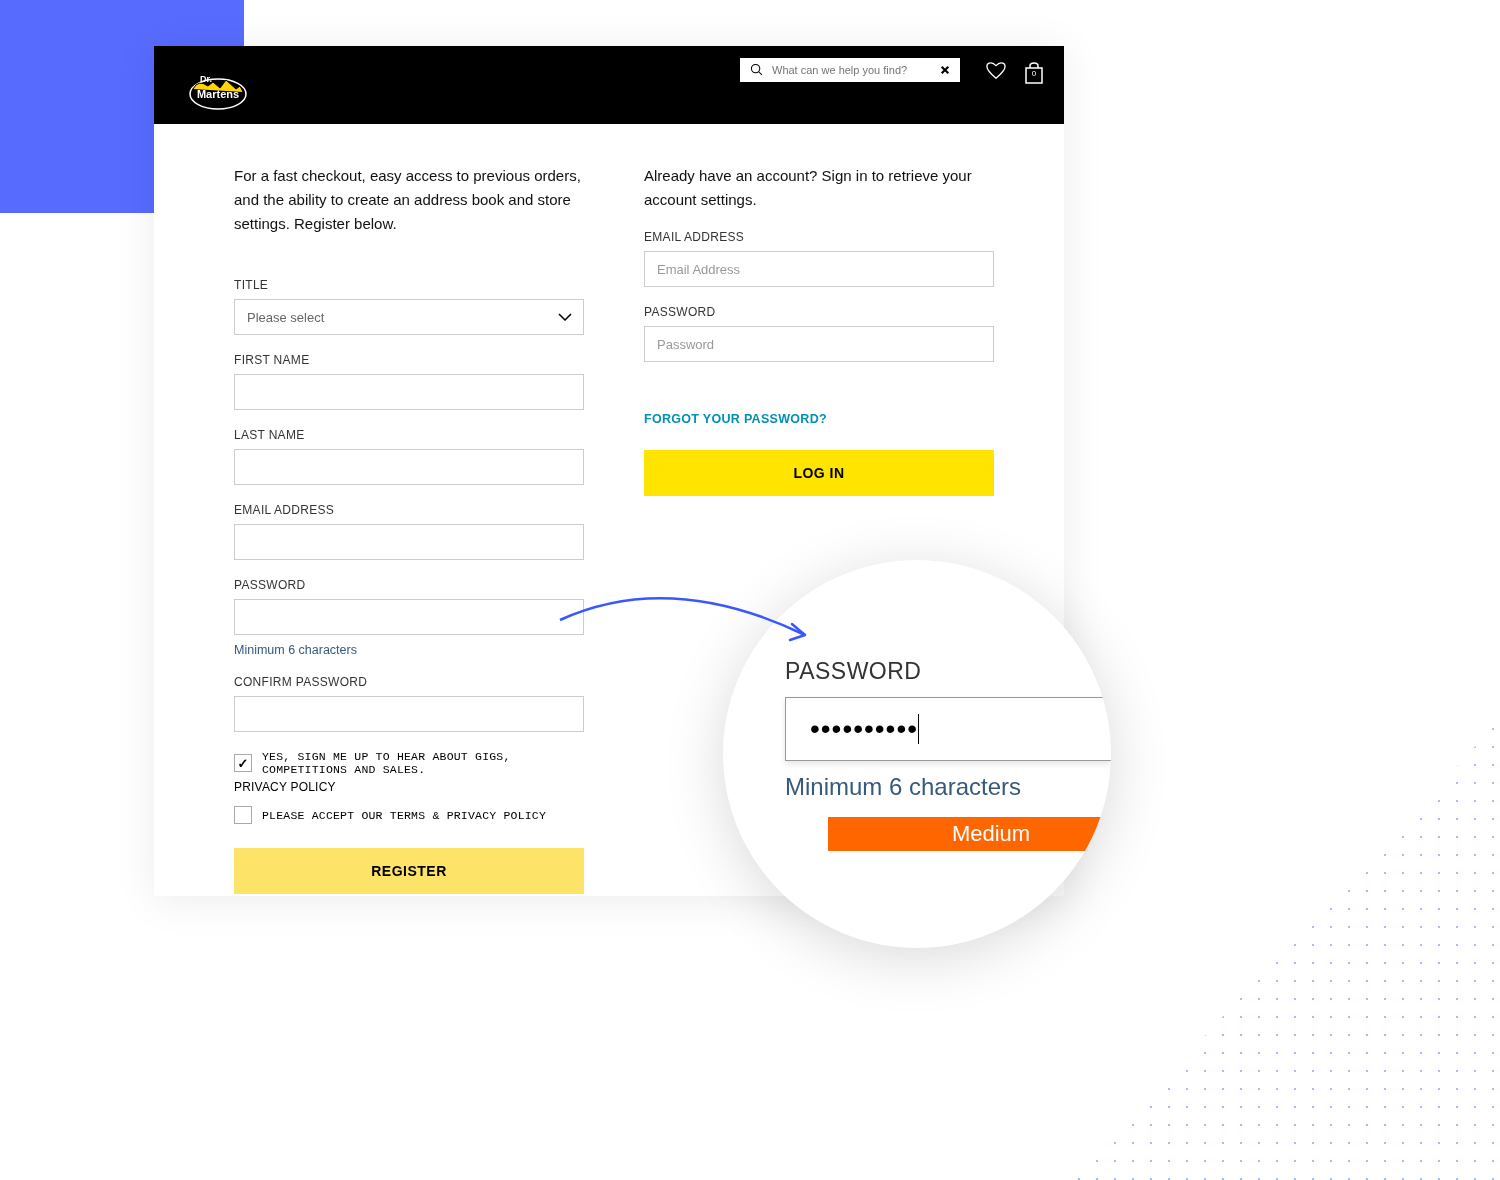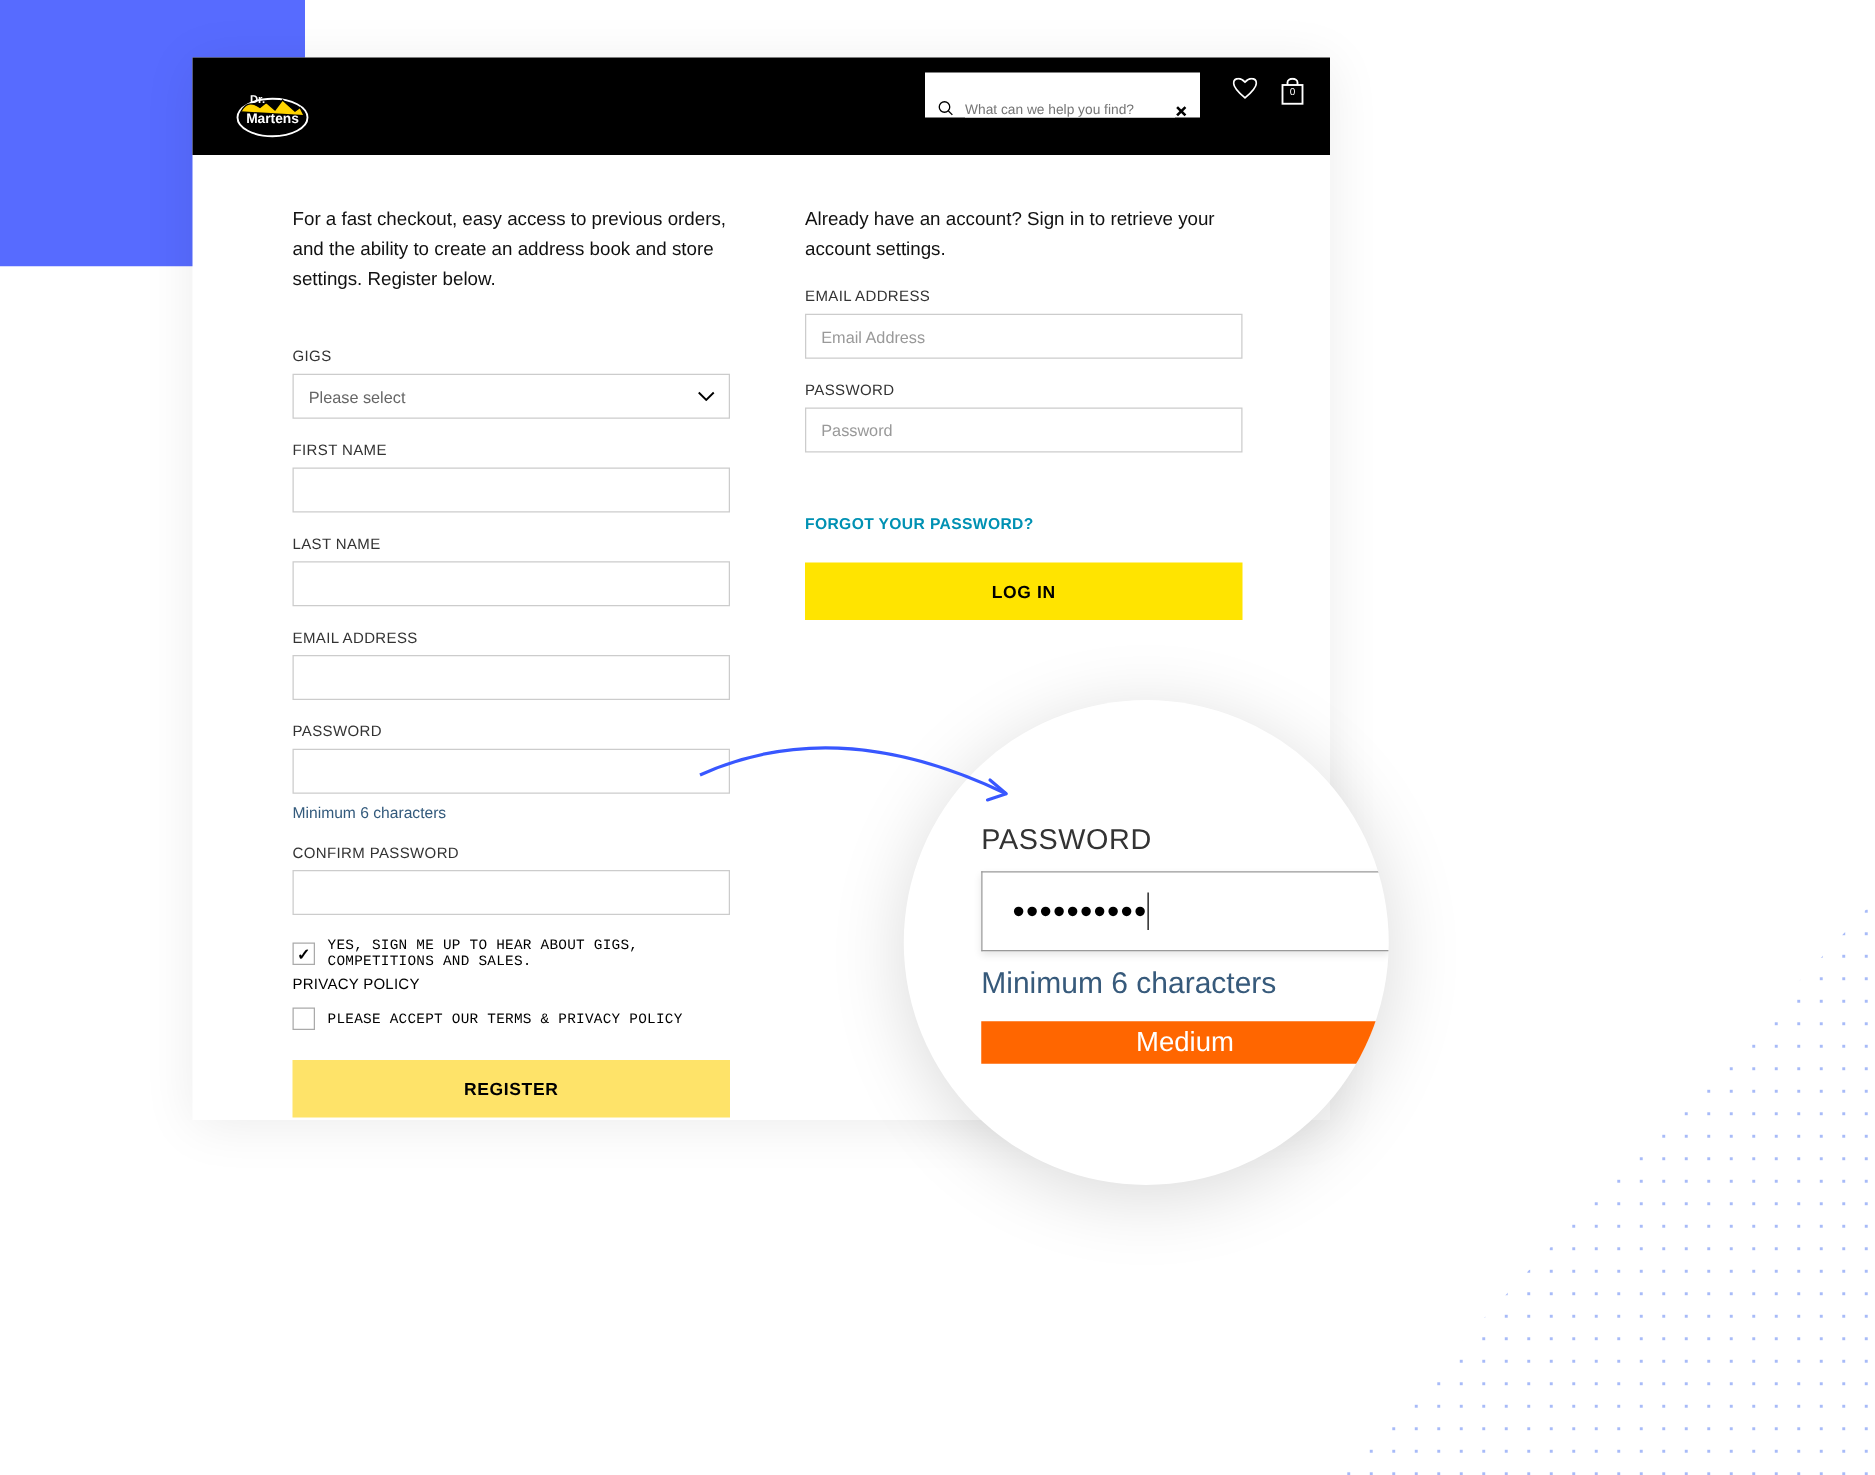--- a/index.html
+++ b/index.html
@@ -67,24 +67,24 @@
       letter-spacing: 0.3px;
       cursor: pointer;
       font-family: 'Arial Narrow', Arial, sans-serif;
     }
     
     .search-bar {
       position: absolute;
       right: 104px;
       top: 12px;
       width: 220px;
-      height: 36px;
+      height: 24px;
       background: #fff;
       display: flex;
-      align-items: flex-end;
+      align-items: center;
       padding: 0 10px;
     }
     
     .search-bar input {
       border: none;
       outline: none;
       flex: 1;
       font-size: 11px;
       margin-left: 8px;
     }
@@ -333,20 +333,21 @@
       background: #ff6600;
       height: 34px;
       color: #fff;
       font-size: 22px;
       display: flex;
       align-items: center;
       justify-content: center;
       margin-top: 16px;
       width: 100%;
       font-family: 'Arial Narrow', Arial, sans-serif;
+      margin-left: 43px;
     }
     
     .arrow-svg {
       position: absolute;
       top: 580px;
       left: 550px;
       width: 280px;
       height: 80px;
       z-index: 6;
     }
@@ -408,21 +409,21 @@
         <span class="bag-count">0</span>
       </div>
     </div>
   </div>
 
   <div class="content">
     <div class="column col-left">
       <p class="section-desc">For a fast checkout, easy access to previous orders, and the ability to create an address book and store settings. Register below.</p>
       
       <div class="form-group">
-        <label class="form-label">GIGS</label>
+        <label class="form-label">TITLE</label>
         <div class="form-select-wrap">
           <div class="form-select" style="line-height:36px;">Please select</div>
           <svg class="select-chevron" width="14" height="8" viewBox="0 0 14 8">
               <path d="M1 1 L7 7 L13 1" fill="none" stroke="#000" stroke-width="1.5"></path>
             </svg>
         </div>
       </div>
       
       <div class="form-group">
         <label class="form-label">FIRST NAME</label>

